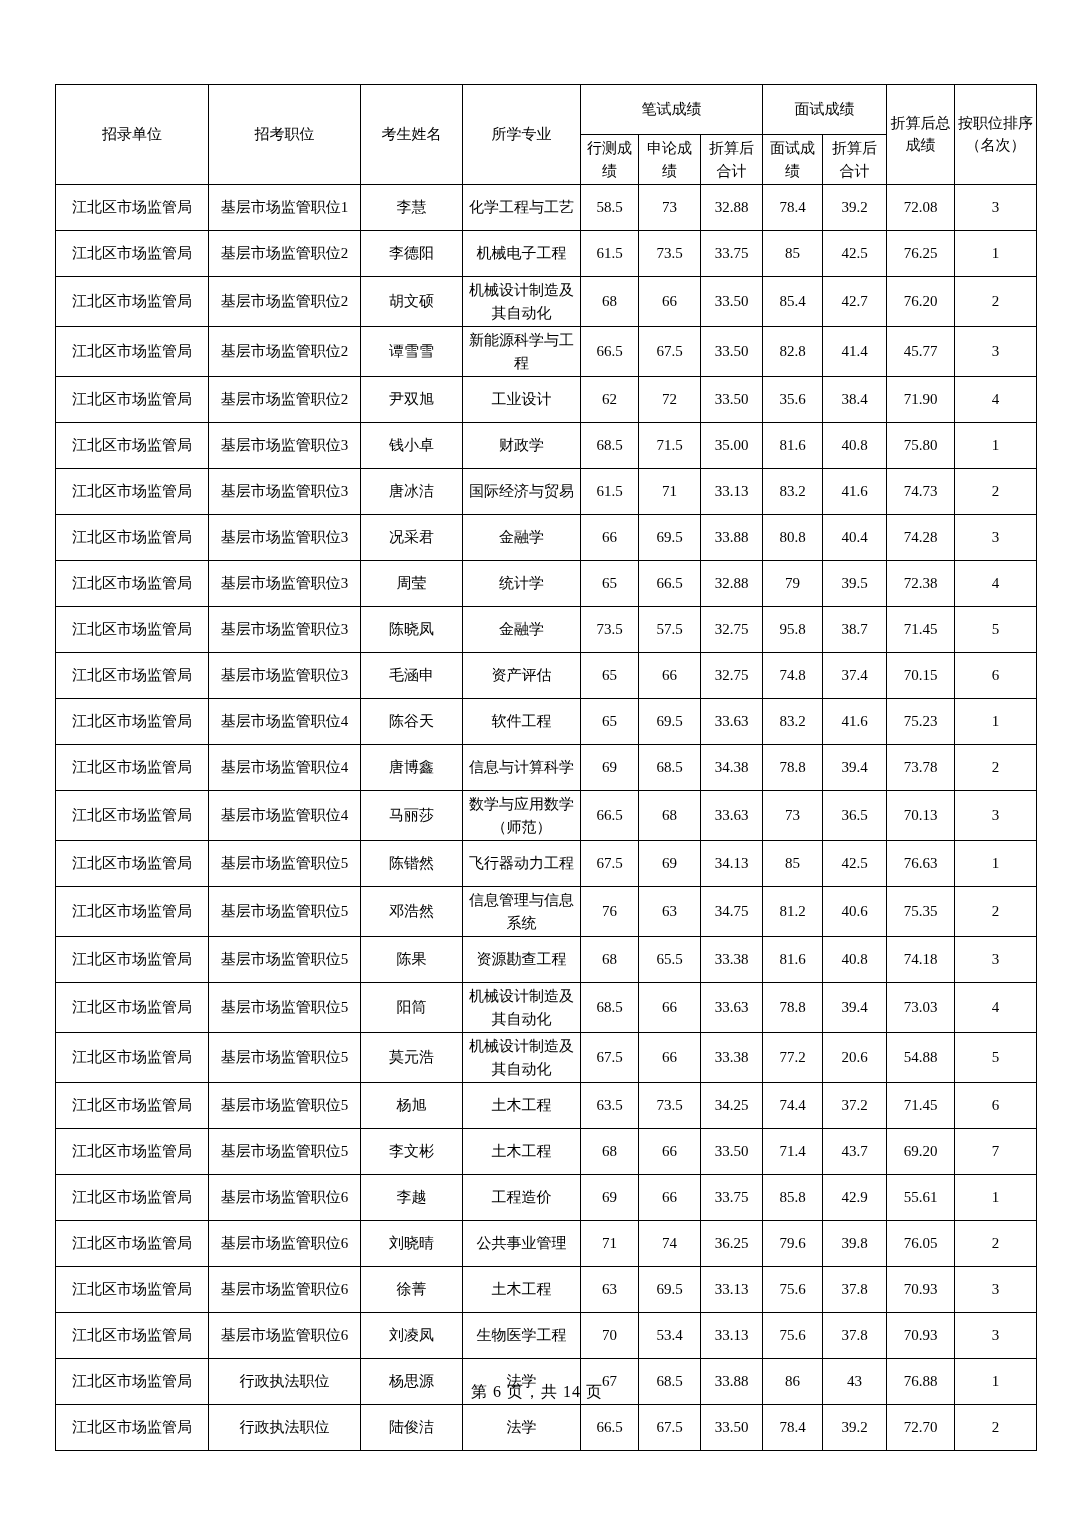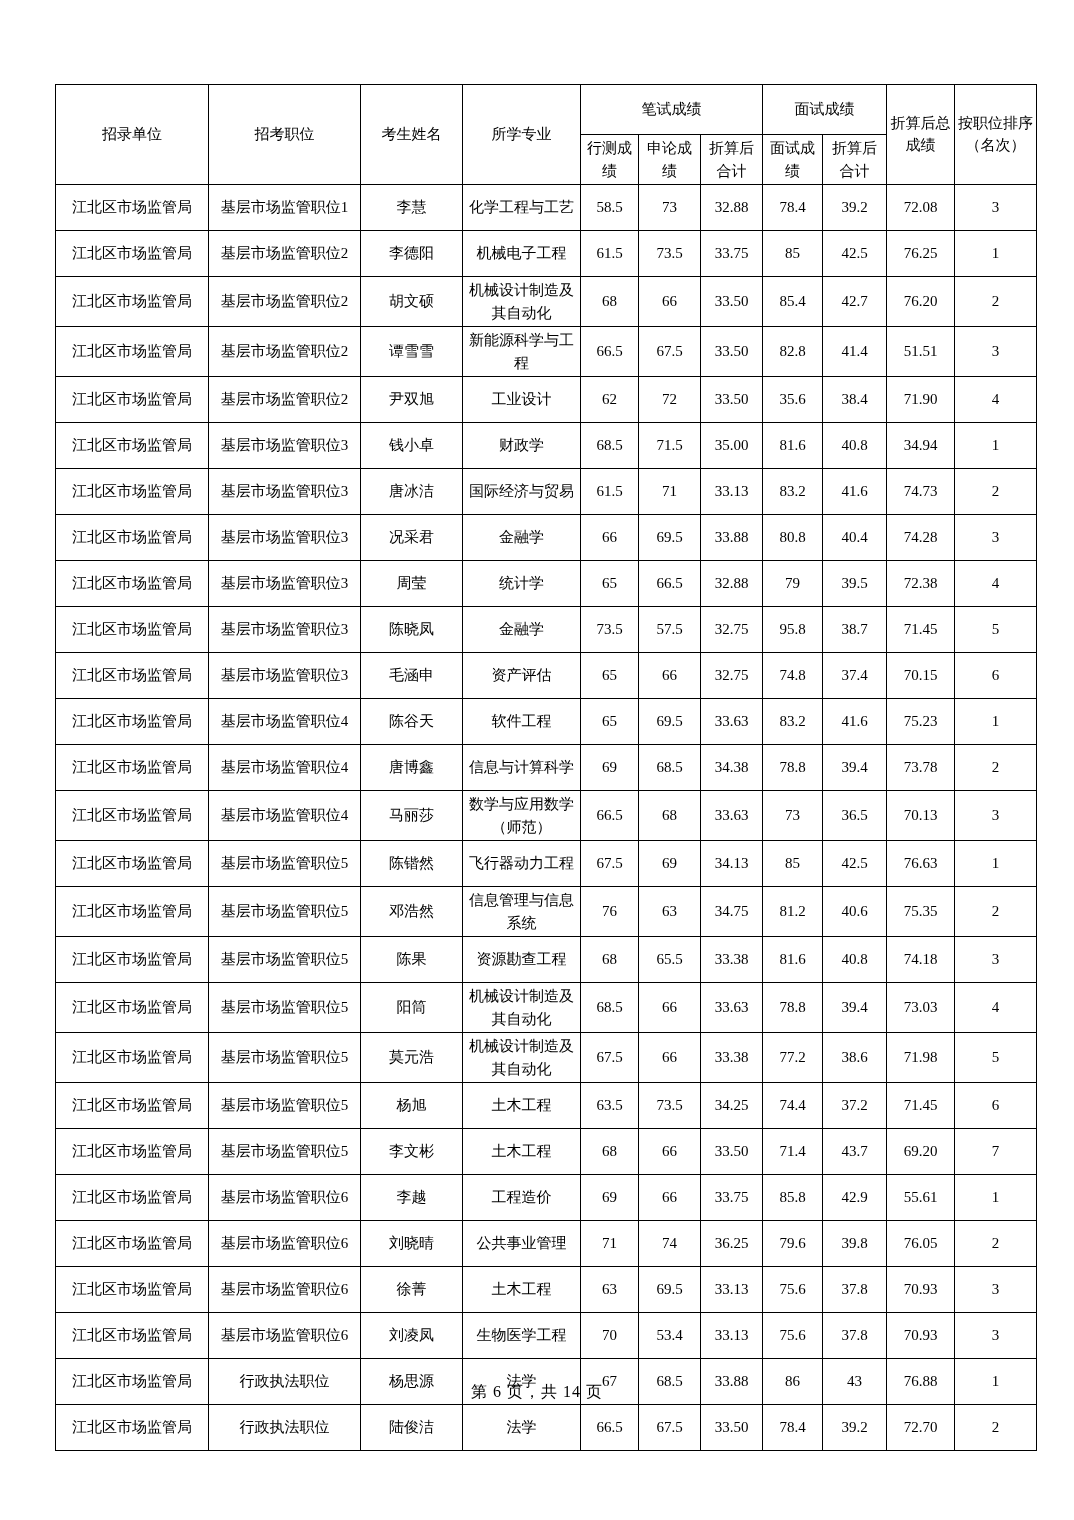--- a/index.html
+++ b/index.html
@@ -134,21 +134,21 @@
         <tr>
           <td>江北区市场监管局</td>
           <td>基层市场监管职位2</td>
           <td>谭雪雪</td>
           <td>新能源科学与工程</td>
           <td>66.5</td>
           <td>67.5</td>
           <td>33.50</td>
           <td>82.8</td>
           <td>41.4</td>
-          <td>51.51</td>
+          <td>45.77</td>
           <td>3</td>
         </tr>
         <tr>
           <td>江北区市场监管局</td>
           <td>基层市场监管职位2</td>
           <td>尹双旭</td>
           <td>工业设计</td>
           <td>62</td>
           <td>72</td>
           <td>33.50</td>
@@ -160,21 +160,21 @@
         <tr>
           <td>江北区市场监管局</td>
           <td>基层市场监管职位3</td>
           <td>钱小卓</td>
           <td>财政学</td>
           <td>68.5</td>
           <td>71.5</td>
           <td>35.00</td>
           <td>81.6</td>
           <td>40.8</td>
-          <td>34.94</td>
+          <td>75.80</td>
           <td>1</td>
         </tr>
         <tr>
           <td>江北区市场监管局</td>
           <td>基层市场监管职位3</td>
           <td>唐冰洁</td>
           <td>国际经济与贸易</td>
           <td>61.5</td>
           <td>71</td>
           <td>33.13</td>
@@ -328,22 +328,22 @@
         </tr>
         <tr>
           <td>江北区市场监管局</td>
           <td>基层市场监管职位5</td>
           <td>莫元浩</td>
           <td>机械设计制造及其自动化</td>
           <td>67.5</td>
           <td>66</td>
           <td>33.38</td>
           <td>77.2</td>
-          <td>38.6</td>
-          <td>71.98</td>
+          <td>20.6</td>
+          <td>54.88</td>
           <td>5</td>
         </tr>
         <tr>
           <td>江北区市场监管局</td>
           <td>基层市场监管职位5</td>
           <td>杨旭</td>
           <td>土木工程</td>
           <td>63.5</td>
           <td>73.5</td>
           <td>34.25</td>

